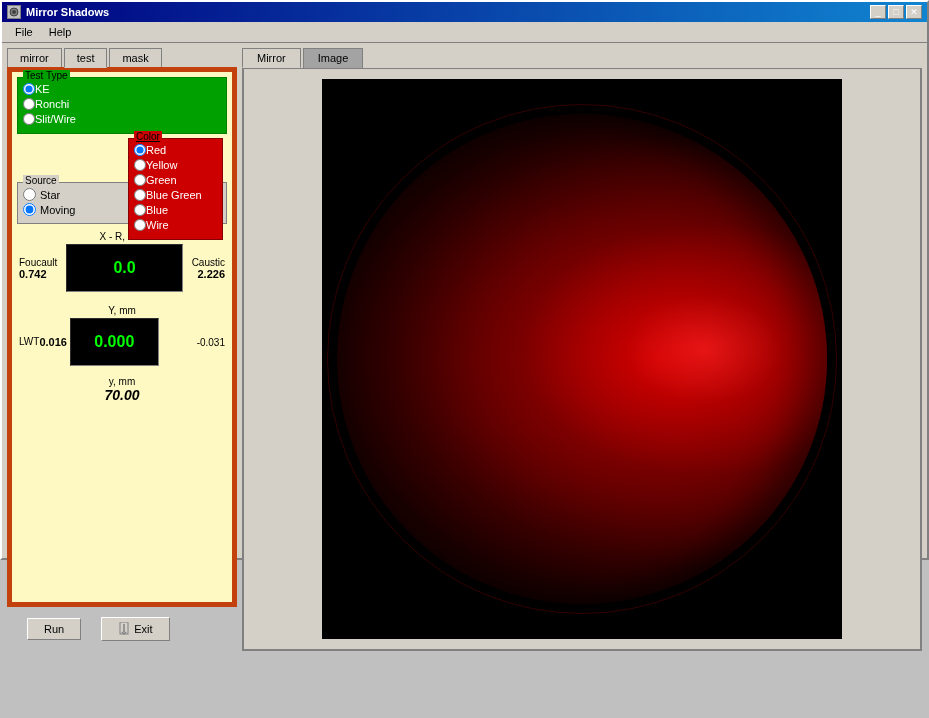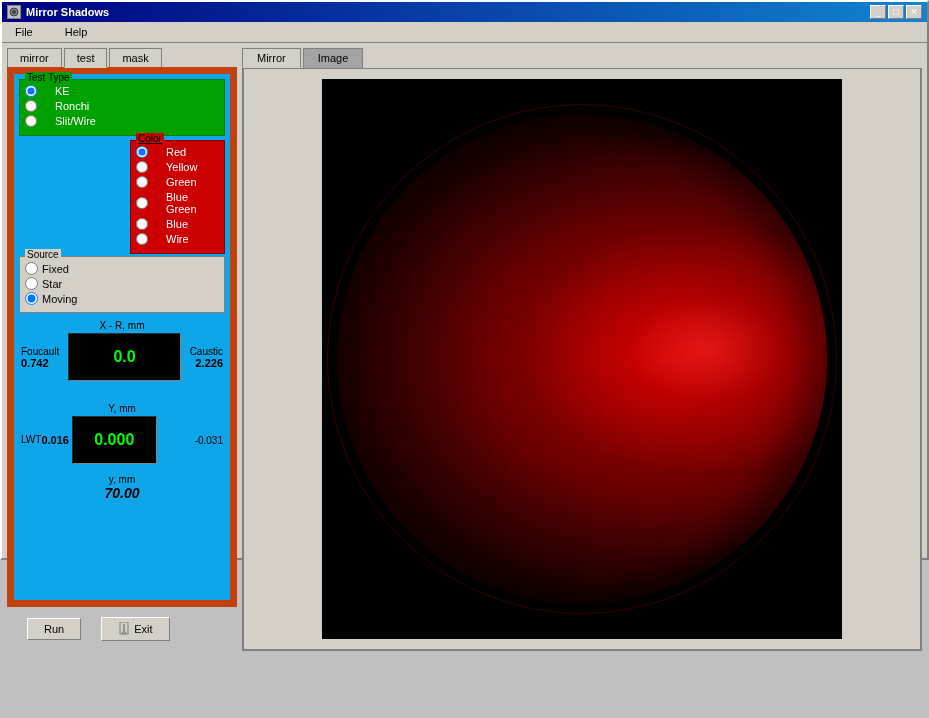--- a/index.html
+++ b/index.html
@@ -62,21 +62,21 @@
       border-bottom-color: #808080;
       font-size: 9px;
       display: flex;
       align-items: center;
       justify-content: center;
       cursor: pointer;
     }
     .menu-bar {
       background: #d4d0c8;
       display: flex;
-      gap: 16px;
+      gap: 0;
       padding: 2px 5px;
       border-bottom: 1px solid #808080;
     }
     .menu-item {
       padding: 2px 8px;
       cursor: pointer;
       font-size: 11px;
     }
     .main-content {
       display: flex;
@@ -104,22 +104,22 @@
       border-bottom: none;
       margin-right: 2px;
     }
     .tab.active {
       background: #d4d0c8;
       border-bottom: 1px solid #d4d0c8;
       font-weight: normal;
       z-index: 1;
     }
     .panel-body {
-      border: 7px solid #c2410c;
-      background: #0ea5e9;
+      border: 5px solid #c2410c;
+      background: #fef9c3;
       padding: 5px;
       flex: 1;
     }
     .group-box {
       border: 1px solid #008000;
       background: #00a000;
       padding: 5px 5px 5px 5px;
       margin-bottom: 5px;
       position: relative;
     }
@@ -139,21 +139,21 @@
     .group-box-red {
       border: 1px solid #880000;
       background: #cc0000;
       padding: 5px;
       margin-bottom: 5px;
       position: relative;
     }
     .radio-item {
       display: flex;
       align-items: center;
-      gap: 18px;
+      gap: 0;
       margin-bottom: 3px;
       color: white;
       font-size: 11px;
     }
     .radio-item input[type=radio] {
       margin: 0;
       width: 12px;
       height: 12px;
     }
     .source-box {
@@ -181,21 +181,21 @@
     .x-label {
       text-align: center;
       font-size: 10px;
       color: black;
       margin-bottom: 2px;
     }
     .x-value-row {
       display: flex;
       align-items: center;
       gap: 9px;
-      margin-bottom: 22px;
+      margin-bottom: 13px;
     }
     .foucault-label {
       font-size: 10px;
       color: black;
     }
     .value-box {
       background: black;
       color: #00ff00;
       font-size: 16px;
       font-weight: bold;
@@ -405,26 +405,22 @@
               <input type="radio" name="color" style="">
               <span>Blue</span>
             </div>
             <div class="radio-item">
               <input type="radio" name="color" style="">
               <span>Wire</span>
             </div>
           </div>
         </div>
 
-        <div class="source-box" style="margin-top:120px;">
+        <div class="source-box" style="margin-top:48px;">
           <span class="group-box-label">Source</span>
-          <div class="source-radio">
-            <input type="radio" name="source" style="">
-            <span>Fixed</span>
-          </div>
           <div class="source-radio">
             <input type="radio" name="source" style="">
             <span>Star</span>
           </div>
           <div class="source-radio">
             <input type="radio" name="source" checked="" style="">
             <span>Moving</span>
           </div>
         </div>
 

